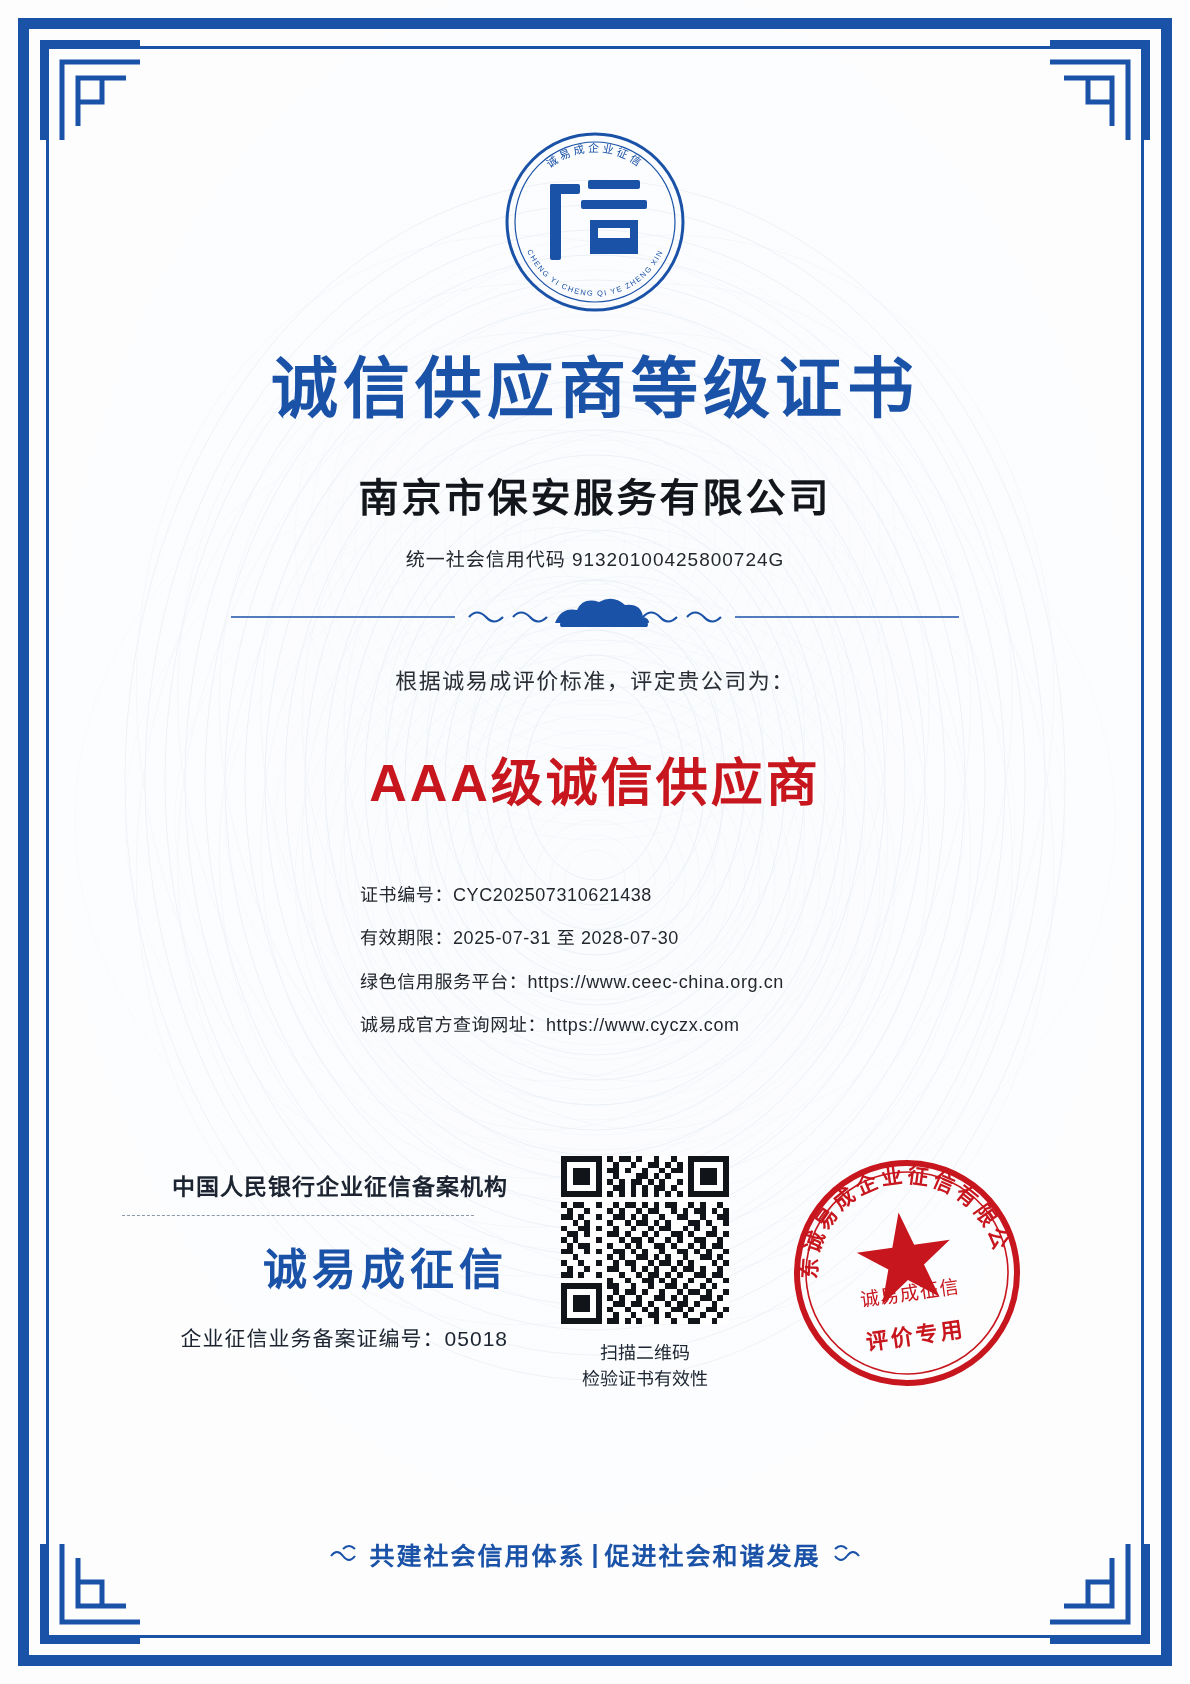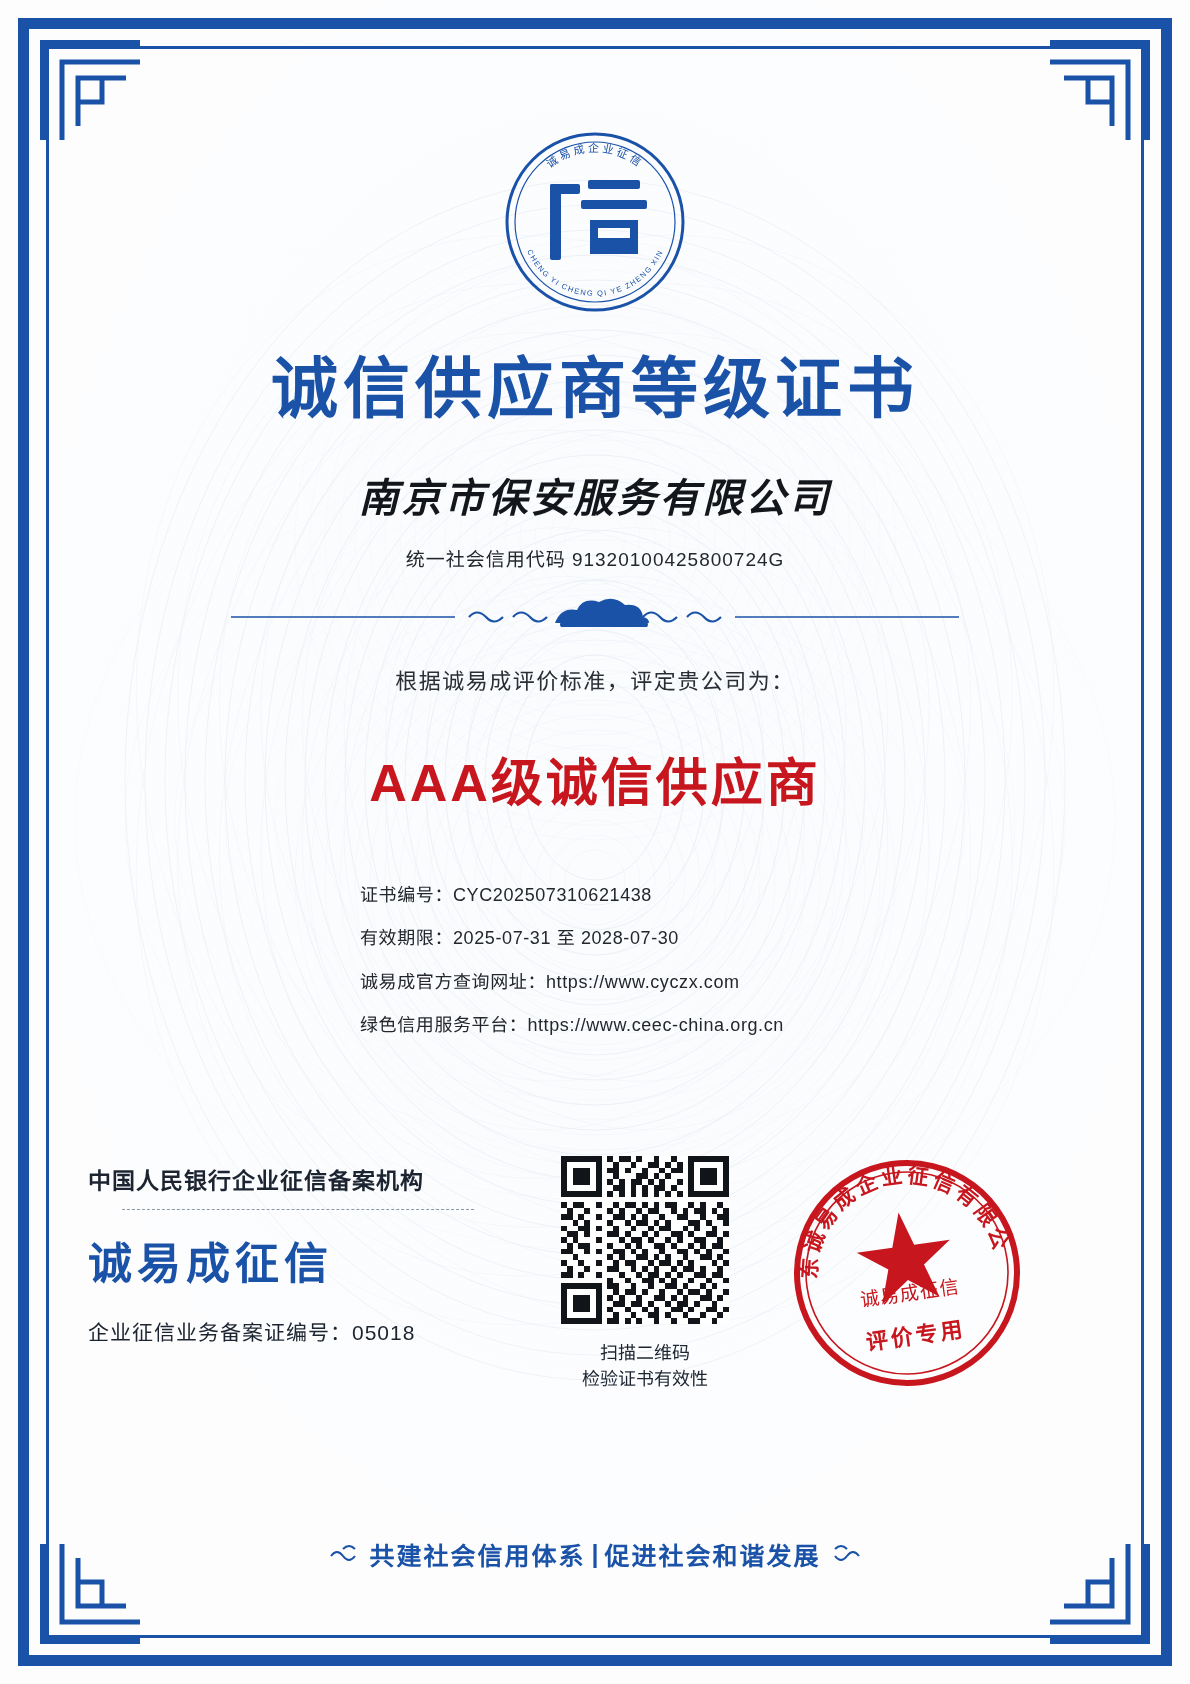--- a/index.html
+++ b/index.html
@@ -79,21 +79,20 @@
     color: #1a52a8;
     line-height: 1.1;
   }
 
   .company-name {
     margin-top: 40px;
     font-size: 40px;
     font-weight: bold;
     letter-spacing: 3px;
     color: #13161b;
-    font-style: italic;
   }
 
   .credit-code {
     margin-top: 20px;
     font-size: 19px;
     letter-spacing: 1px;
     color: #23272d;
   }
 
   
@@ -141,23 +140,23 @@
     position: absolute;
     left: 0;
     top: 1078px;
     width: 1050px;
     height: 300px;
   }
 
   .agency {
     position: absolute;
     left: 18px;
-    top: 14px;
+    top: 20px;
     width: 420px;
-    text-align: left;
+    text-align: right;
   }
   .agency-top {
     font-size: 23px;
     font-weight: bold;
     color: #1b2430;
     letter-spacing: 1px;
   }
   .agency-rule {
     margin: 13px auto 0;
     width: 352px;
@@ -432,24 +431,24 @@
     <div class="grade">AAA级诚信供应商</div>
 
     <div class="details">
       <div class="detail-row">
         <span class="lbl">证书编号：</span><span class="val">CYC202507310621438</span>
       </div>
       <div class="detail-row">
         <span class="lbl">有效期限：</span><span class="val">2025-07-31 至 2028-07-30</span>
       </div>
       <div class="detail-row">
+        <span class="lbl">绿色信用服务平台：</span><span class="val">https://www.ceec-china.org.cn</span>
+      </div>
+      <div class="detail-row">
         <span class="lbl">诚易成官方查询网址：</span><span class="val">https://www.cyczx.com</span>
-      </div>
-      <div class="detail-row">
-        <span class="lbl">绿色信用服务平台：</span><span class="val">https://www.ceec-china.org.cn</span>
       </div>
     </div>
 
     <div class="bottom">
 
       <div class="agency">
         <div class="agency-top">中国人民银行企业征信备案机构</div>
         <div class="agency-rule"></div>
         <div class="agency-brand">诚易成征信</div>
         <div class="agency-record">

